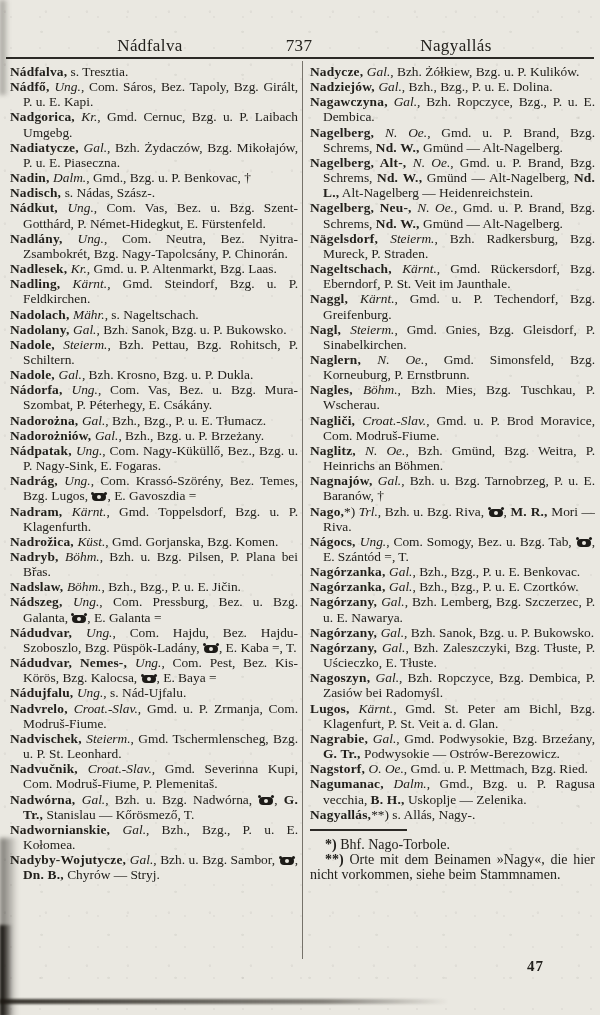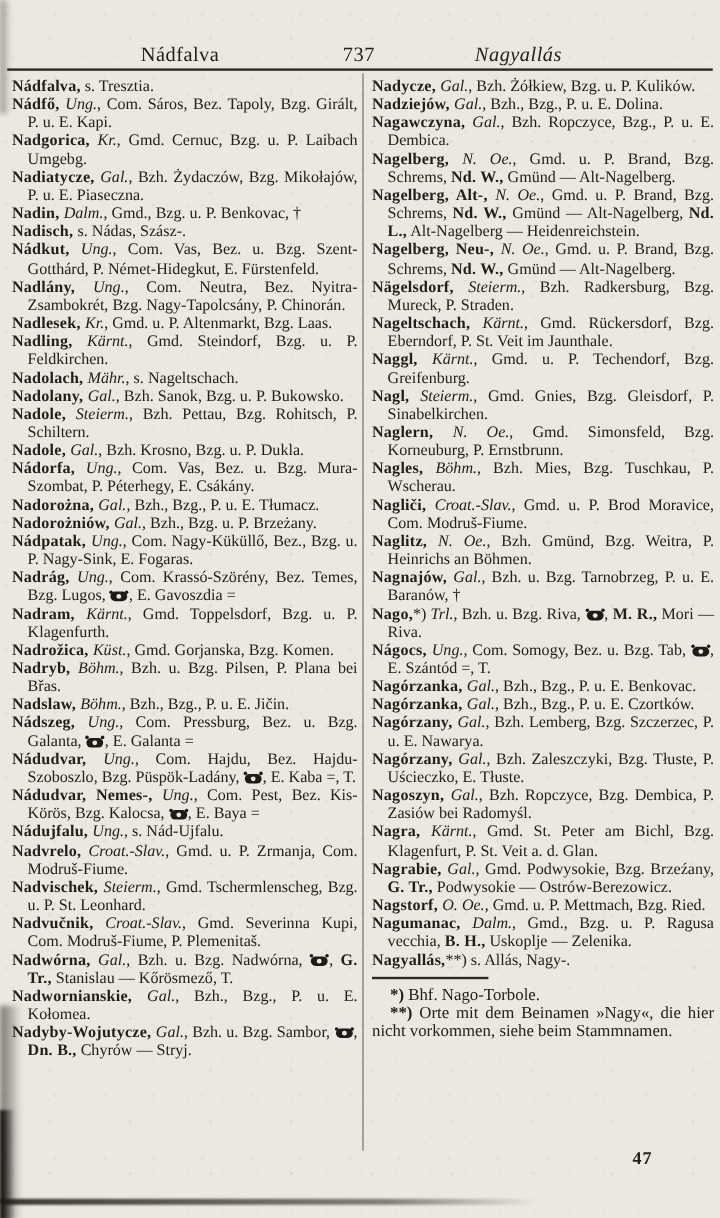--- a/index.html
+++ b/index.html
@@ -11,21 +11,21 @@
       radial-gradient(circle at 12% 22%, rgba(60,55,45,.06) 0 1px, transparent 1.6px),
       radial-gradient(circle at 62% 74%, rgba(60,55,45,.07) 0 1px, transparent 1.5px),
       radial-gradient(circle at 38% 55%, rgba(60,55,45,.05) 0 .8px, transparent 1.4px);
     background-size:41px 53px, 67px 43px, 29px 31px;
     color:#22201c;
   }
   
   .rh{position:absolute;top:36px;font-size:17px;letter-spacing:.4px;white-space:nowrap;transform:translateX(-50%);}
   .rh-left{left:150px;}
   .rh-center{left:299px;}
-  .rh-right{left:432px;font-style:italic;}
+  .rh-right{left:456px;}
   .head-rule{position:absolute;top:57px;left:6px;width:588px;height:2px;background:#2c2a26;}
   
   .col{position:absolute;top:64px;font-size:13.4px;line-height:15.15px;}
   .col-left{left:10px;width:288px;}
   .col-right{left:310px;width:285px;}
   .col-divider{position:absolute;left:302px;top:61px;width:1px;height:898px;background:#76726a;}
   .entry{margin:0;padding-left:13px;text-indent:-13px;text-align:justify;}
   .bd{font-weight:bold;letter-spacing:.2px;}
   .it{font-style:italic;}
   .cross{font-weight:normal;}
@@ -108,23 +108,24 @@
         <p class="entry"><span class="bd">Naglern, </span><span class="it">N. Oe.</span><span class="nm">, Gmd. Simonsfeld, Bzg. Korneuburg, P. Ernstbrunn.</span></p>
         <p class="entry"><span class="bd">Nagles, </span><span class="it">Böhm.</span><span class="nm">, Bzh. Mies, Bzg. Tuschkau, P. Wscherau.</span></p>
         <p class="entry"><span class="bd">Nagliči, </span><span class="it">Croat.-Slav.</span><span class="nm">, Gmd. u. P. Brod Moravice, Com. Modruš-Fiume.</span></p>
         <p class="entry"><span class="bd">Naglitz, </span><span class="it">N. Oe.</span><span class="nm">, Bzh. Gmünd, Bzg. Weitra, P. Heinrichs an Böhmen.</span></p>
         <p class="entry"><span class="bd">Nagnajów, </span><span class="it">Gal.</span><span class="nm">, Bzh. u. Bzg. Tarnobrzeg, P. u. E. Baranów, </span><span class="cross">†</span></p>
         <p class="entry"><span class="bd">Nago,</span><span class="nm">*) </span><span class="it">Trl.</span><span class="nm">, Bzh. u. Bzg. Riva, </span><span class="ph"></span><span class="nm">, </span><span class="bd">M. R.,</span><span class="nm"> Mori — Riva.</span></p>
         <p class="entry"><span class="bd">Nágocs, </span><span class="it">Ung.</span><span class="nm">, Com. Somogy, Bez. u. Bzg. Tab, </span><span class="ph"></span><span class="nm">, E. Szántód =, T.</span></p>
         <p class="entry"><span class="bd">Nagórzanka, </span><span class="it">Gal.</span><span class="nm">, Bzh., Bzg., P. u. E. Benkovac.</span></p>
         <p class="entry"><span class="bd">Nagórzanka, </span><span class="it">Gal.</span><span class="nm">, Bzh., Bzg., P. u. E. Czortków.</span></p>
         <p class="entry"><span class="bd">Nagórzany, </span><span class="it">Gal.</span><span class="nm">, Bzh. Lemberg, Bzg. Szczerzec, P. u. E. Nawarya.</span></p>
+        <p class="entry"><span class="bd">Nagórzany, </span><span class="it">Gal.</span><span class="nm">, Bzh. Sanok, Bzg. u. P. Bukowsko.</span></p>
         <p class="entry"><span class="bd">Nagórzany, </span><span class="it">Gal.</span><span class="nm">, Bzh. Zaleszczyki, Bzg. Tłuste, P. Uścieczko, E. Tłuste.</span></p>
         <p class="entry"><span class="bd">Nagoszyn, </span><span class="it">Gal.</span><span class="nm">, Bzh. Ropczyce, Bzg. Dembica, P. Zasiów bei Radomyśl.</span></p>
-        <p class="entry"><span class="bd">Nagra, </span><span class="it">Kärnt.</span><span class="nm">, Gmd. St. Peter am Bichl, Bzg. Klagenfurt, P. St. Veit a. d. Glan.</span></p>
+        <p class="entry"><span class="bd">Lugos, </span><span class="it">Kärnt.</span><span class="nm">, Gmd. St. Peter am Bichl, Bzg. Klagenfurt, P. St. Veit a. d. Glan.</span></p>
         <p class="entry"><span class="bd">Nagrabie, </span><span class="it">Gal.</span><span class="nm">, Gmd. Podwysokie, Bzg. Brzeźany, </span><span class="bd">G. Tr.,</span><span class="nm"> Podwysokie — Ostrów-Berezowicz.</span></p>
         <p class="entry"><span class="bd">Nagstorf, </span><span class="it">O. Oe.</span><span class="nm">, Gmd. u. P. Mettmach, Bzg. Ried.</span></p>
         <p class="entry"><span class="bd">Nagumanac, </span><span class="it">Dalm.</span><span class="nm">, Gmd., Bzg. u. P. Ragusa vecchia, </span><span class="bd">B. H.,</span><span class="nm"> Uskoplje — Zelenika.</span></p>
         <p class="entry"><span class="bd">Nagyallás,</span><span class="nm">**) s. Allás, Nagy-.</span></p>
       </div>
     <div class="fn-sep"></div>
     <p class="footnote"><span class="fn-marker">*)</span><span> Bhf. Nago-Torbole.</span></p>
     <p class="footnote"><span class="fn-marker">**)</span><span> Orte mit dem Beinamen »Nagy«, die hier nicht vorkommen, siehe beim Stammnamen.</span></p>
   </div>
 

